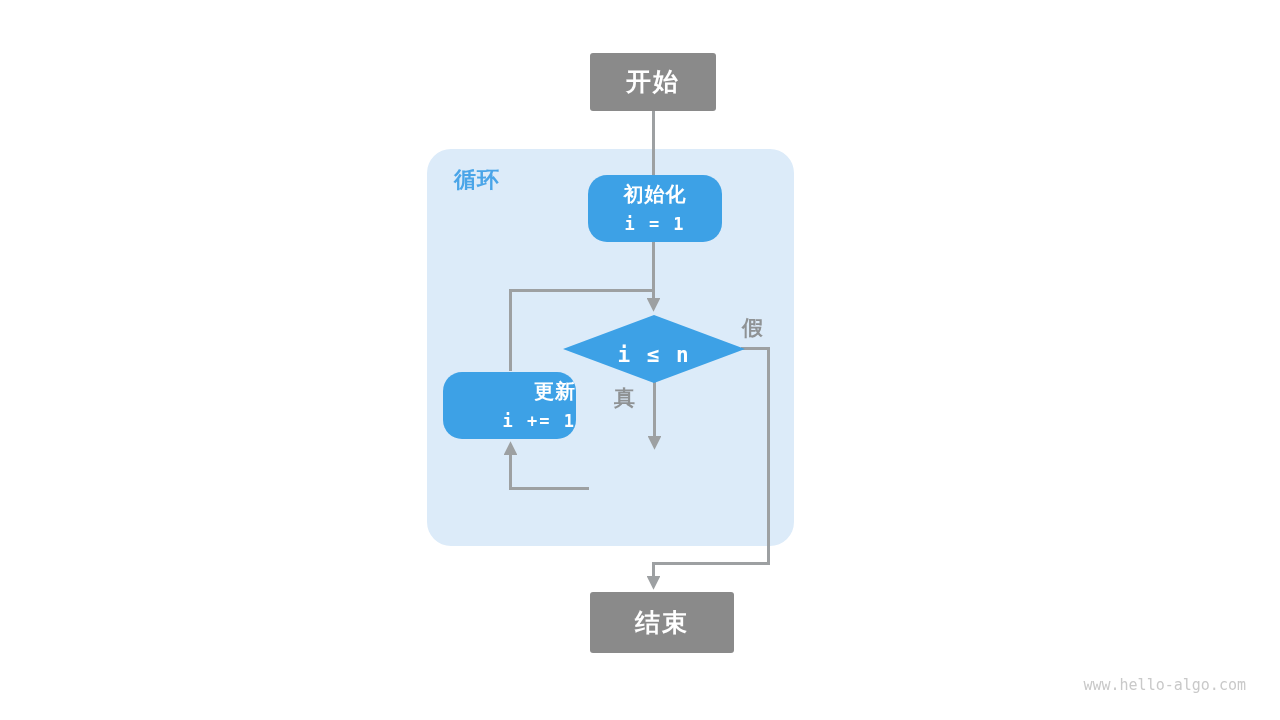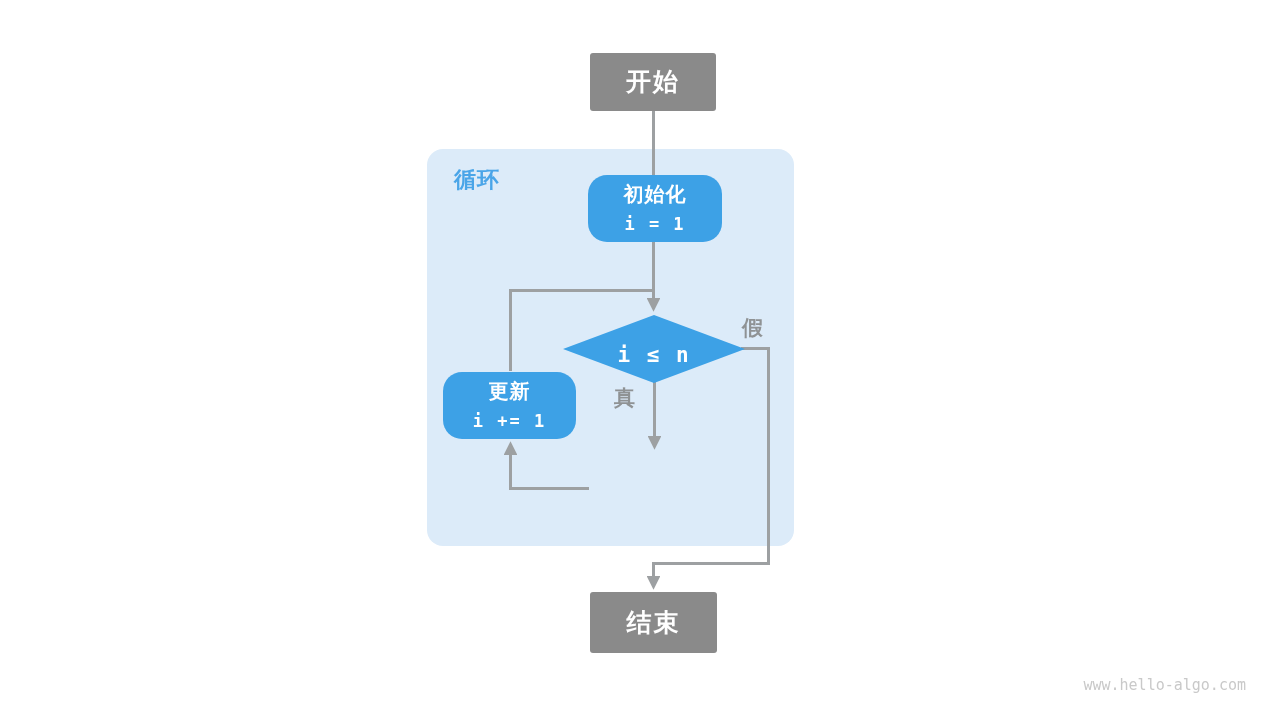--- a/index.html
+++ b/index.html
@@ -23,21 +23,21 @@
     overflow: hidden;
     font-family: "Liberation Sans", sans-serif;
   }
 
   
   .loop-container {
     position: absolute;
     left: 427px; top: 149px;
     width: 367px; height: 397px;
     background: var(--color-loop-bg);
-    border-radius: 16px;
+    border-radius: 24px;
     z-index: 0;
   }
   .loop-label {
     position: absolute;
     left: 27px; top: 16px;
     font-size: 22px;
     font-weight: bold;
     color: var(--color-loop-label);
     letter-spacing: 1px;
   }
@@ -77,23 +77,23 @@
     letter-spacing: 2px;
   }
   .node-process { background: var(--color-node-blue); }
   .node-task {
     background: var(--color-node-green);
     font-size: 24px;
     letter-spacing: 2px;
   }
   .node-start { left: 590px; top: 53px;  width: 126px; height: 58px; }
   .node-init  { left: 588px; top: 175px; width: 134px; height: 67px; }
-  .node-update{ left: 443px; top: 372px; width: 133px; height: 67px; }
+  .node-update{ left: 443px; top: 372px; width: 133px; height: 67px; align-items: flex-end; }
   .node-task-box { left: 589px; top: 453px; width: 130px; height: 71px; }
-  .node-end   { left: 590px; top: 592px; width: 127px; height: 61px; }
+  .node-end   { left: 590px; top: 592px; width: 144px; height: 61px; }
 
   .node-title { font-size: 20px; letter-spacing: 1px; }
   .node-code {
     font-family: "DejaVu Sans Mono", monospace;
     font-size: 17px;
     font-weight: bold;
     letter-spacing: 2px;
     margin-top: 7px;
   }
 

